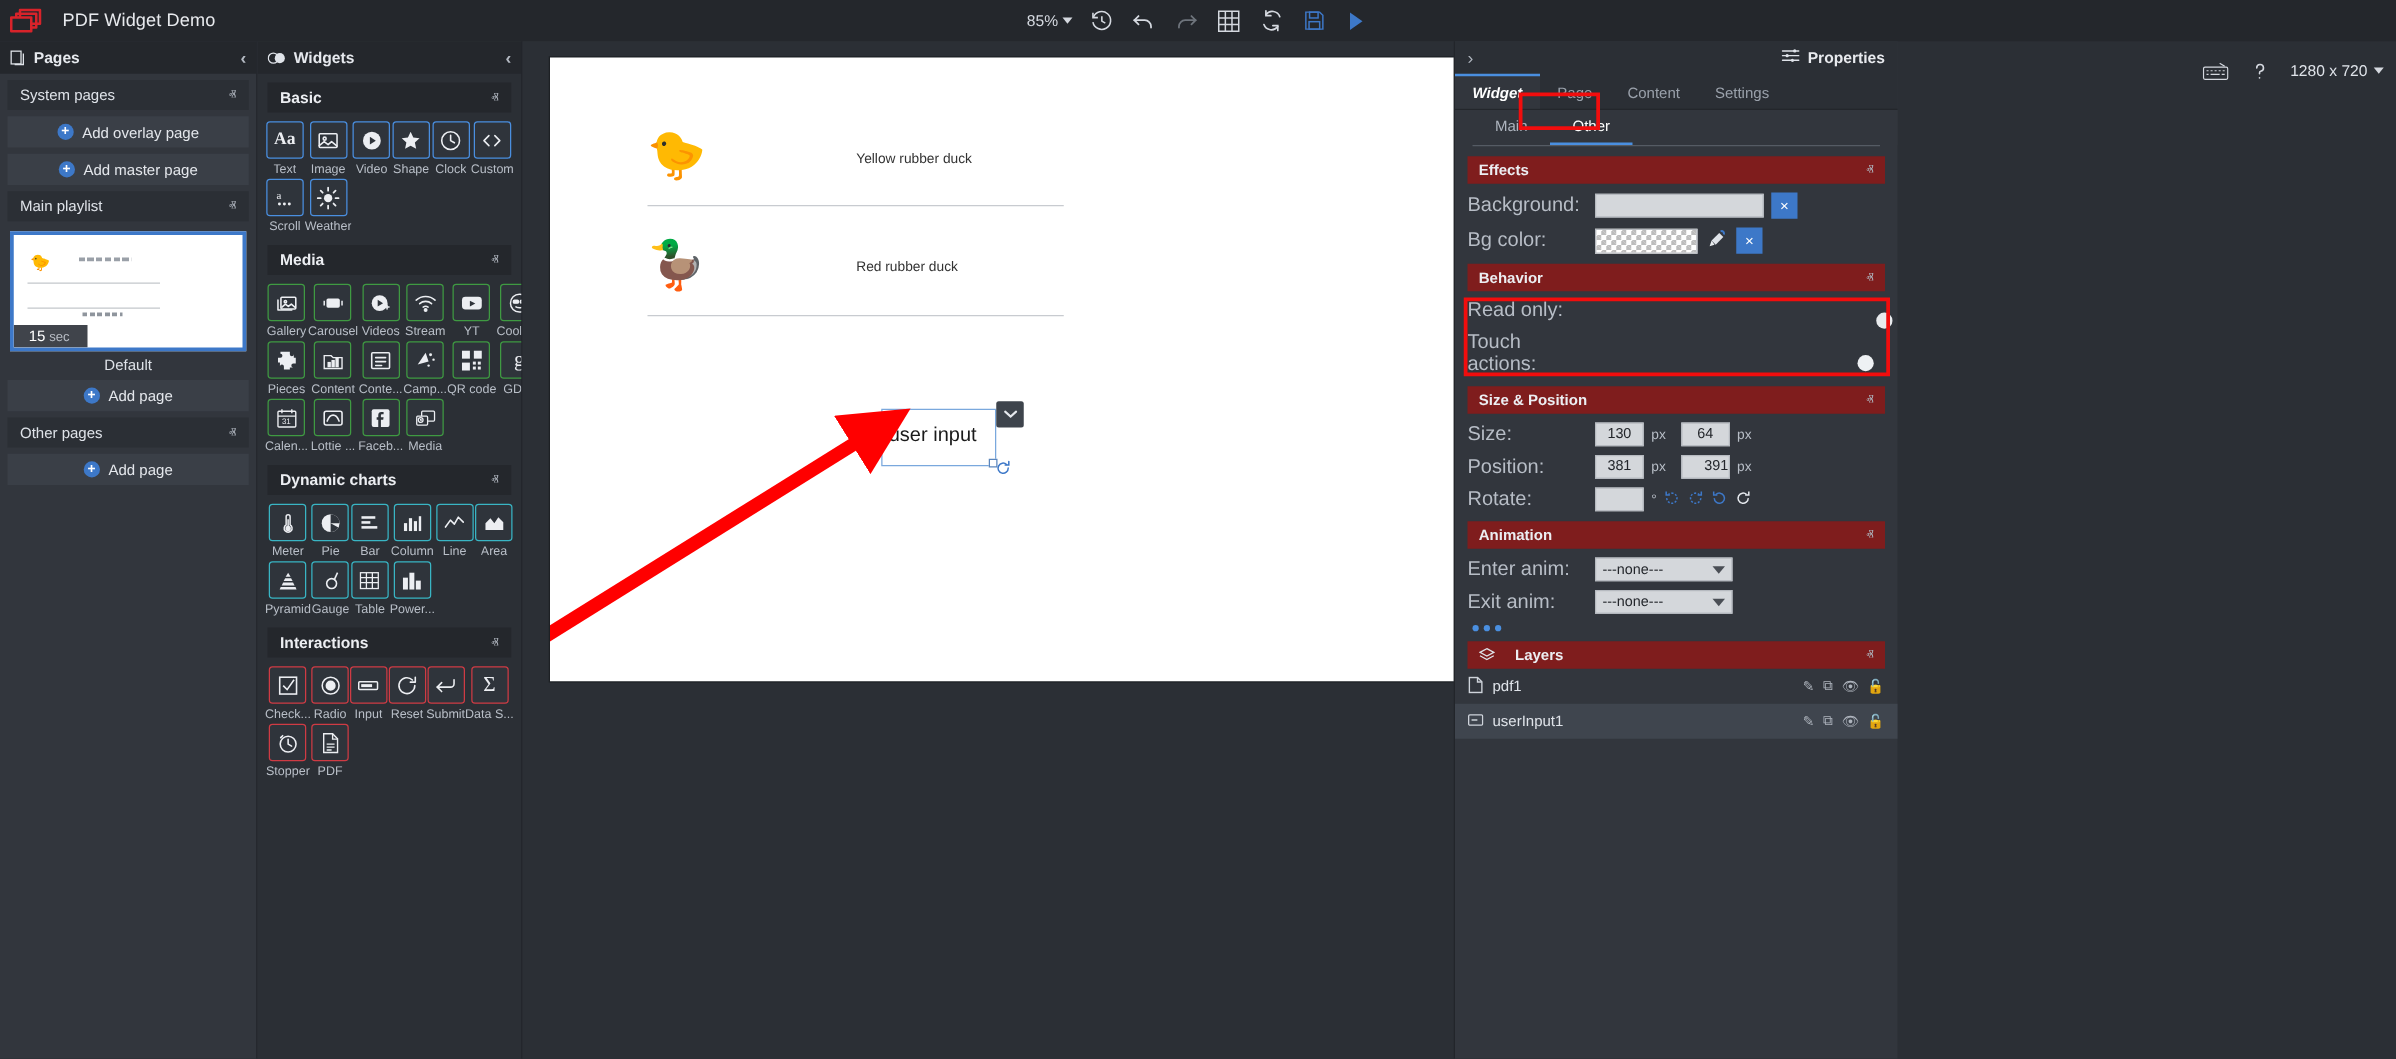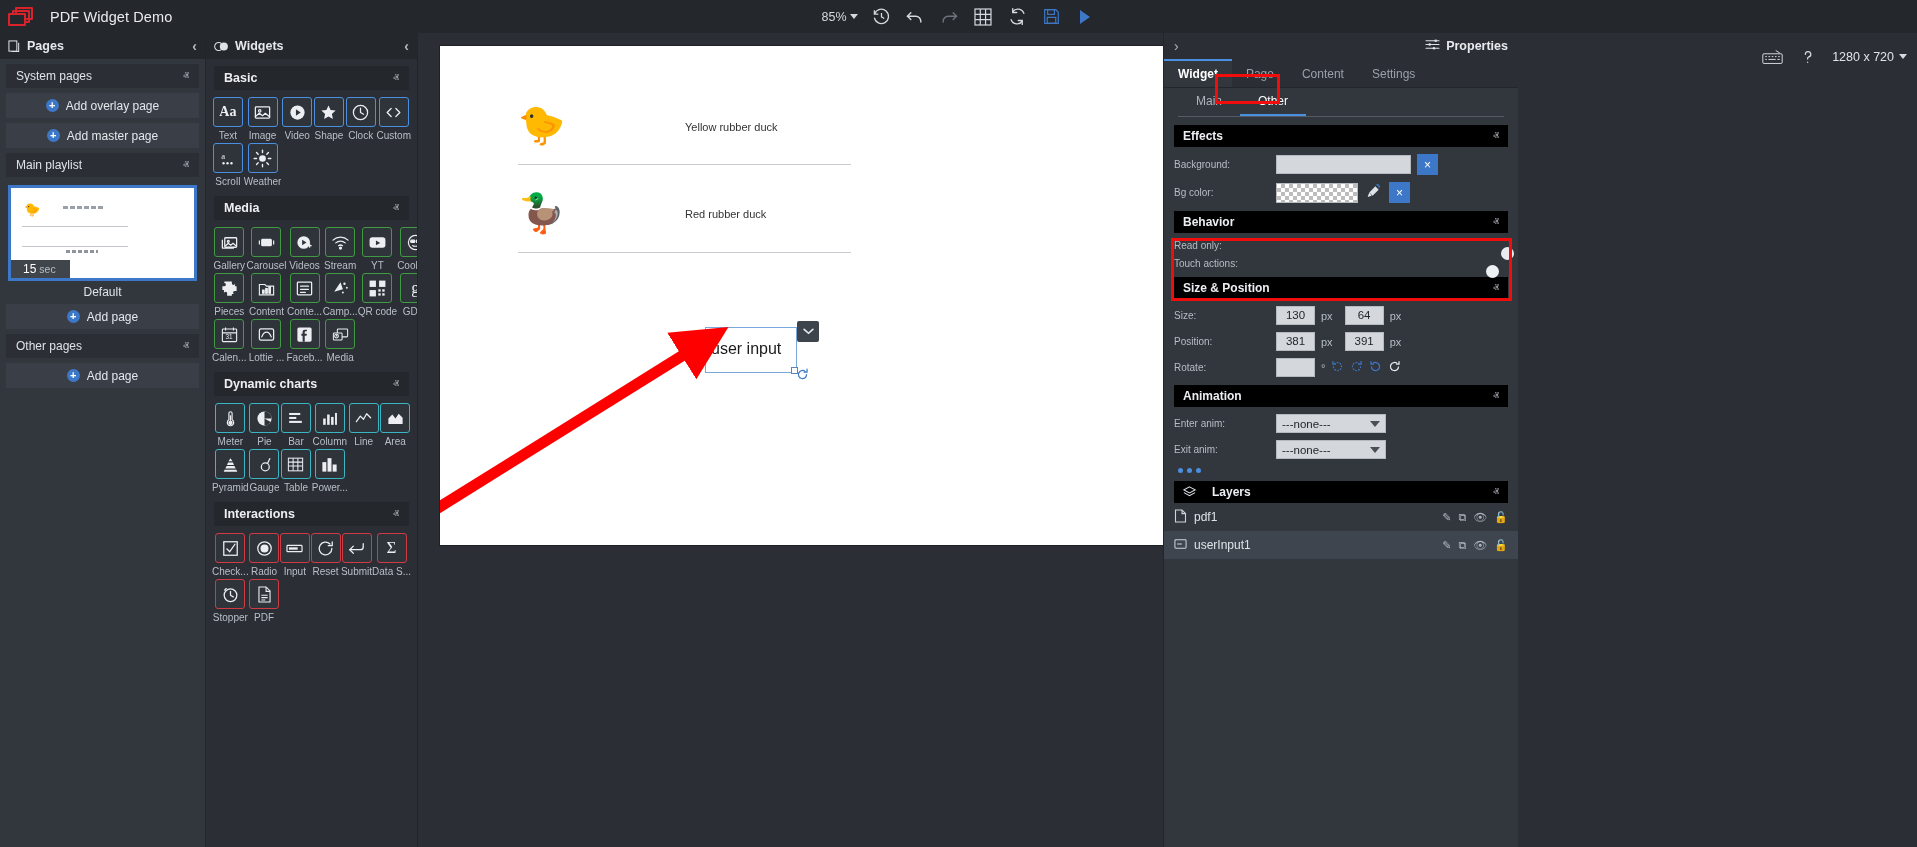--- a/index.html
+++ b/index.html
@@ -167,43 +167,43 @@
   }
   .props-head .chev-r { color:#aeb4bd; font-weight:normal; font-size:14px; cursor:pointer; }
   .props-head .ph-right { margin-left:auto; display:flex; align-items:center; gap:6px; }
   .tabs-main {
     display:flex; background:#2b2f35; border-bottom:1px solid #23262b;
   }
   .tab {
     padding:6px 14px; font-size:12px; color:#9aa1ab; cursor:pointer;
     border-top:2px solid transparent;
   }
-  .tab.active { color:#ffffff; background:#32363d; border-top:2px solid #4a8fe0; font-weight:bold; }
+  .tab.active { color:#ffffff; background:#32363d; border-top:2px solid #4a8fe0; font-weight:bold;font-style:italic; }
   .tabs-sub { display:flex; padding-left:14px; background:#32363d; position:relative; }
   .subtab {
     padding:6px 18px; font-size:12px; color:#aeb5bf; cursor:pointer;
     border-bottom:2px solid transparent;
   }
   .subtab.active { color:#fff; border-bottom:2px solid #4a8fe0; }
   .sub-divider { height:1px; background:#555b64; margin:0 14px; }
 
   .hl-red {
     position:absolute; border:3px solid #f20d0d; pointer-events:none; z-index:20;
   }
 
   .acc-bar {
-    margin:8px 10px 0 10px; height:22px; background:#000000;
+    margin:8px 10px 0 10px; height:22px; background:#7f1d1d;
     display:flex; align-items:center; padding:0 9px;
     font-size:12px; color:#eceef2; font-weight:bold;
   }
   .acc-bar .chev { margin-left:auto; color:#aeb4bd; font-weight:normal; }
   .prow {
     display:flex; align-items:center; margin:7px 10px 0 10px; gap:6px;
   }
-  .plabel { font-size:10px; color:#b7bdc6; width:96px; flex:0 0 96px; }
+  .plabel { font-size:16px; color:#b7bdc6; width:96px; flex:0 0 96px; }
   .pval-box {
     height:19px; background:#d4d7db; border:1px solid #b6bac0;
   }
   .x-btn {
     width:21px; height:21px; background:#3d78c8; color:#fff;
     display:flex; align-items:center; justify-content:center;
     font-size:12px; cursor:pointer;
   }
   .checker {
     height:20px; border:1px solid #b6bac0;
@@ -955,21 +955,21 @@
       <span class="plabel">Size:</span>
       <span class="num-input">130</span>
       <span class="unit">px</span>
       <span class="num-input" style="margin-left:6px;">64</span>
       <span class="unit">px</span>
     </div>
     <div class="prow">
       <span class="plabel">Position:</span>
       <span class="num-input">381</span>
       <span class="unit">px</span>
-      <span class="num-input" style="margin-left:6px;">391</span>
+      <span class="num-input" style="margin-left:6px;text-align:right;">391</span>
       <span class="unit">px</span>
     </div>
     <div class="prow">
       <span class="plabel">Rotate:</span>
       <span class="num-input"></span>
       <span class="unit">°</span>
       <span class="rot-ico">
         <svg width="13" height="13" viewBox="0 0 16 16" fill="none" stroke="#3d78c8" stroke-width="1.5" stroke-dasharray="2 1.6">
             <path d="M3 8a5 5 0 1 0 1.6-3.6"></path>
             <polyline points="2.4 1.5 2.4 5 6 5" stroke-dasharray="0"></polyline>

